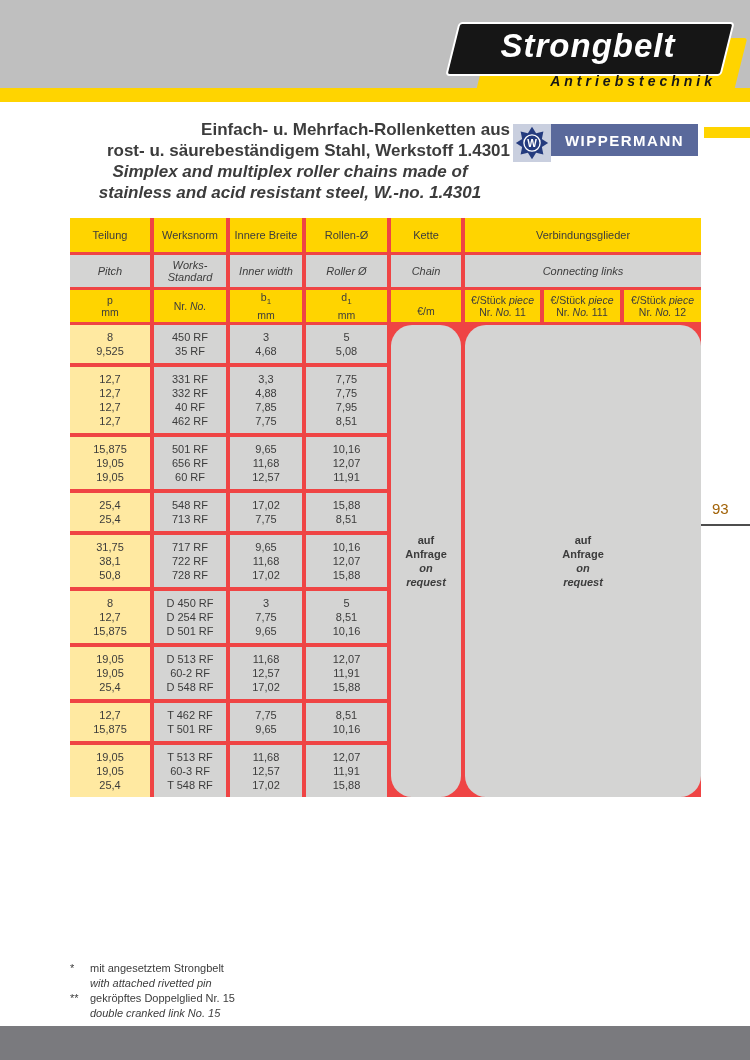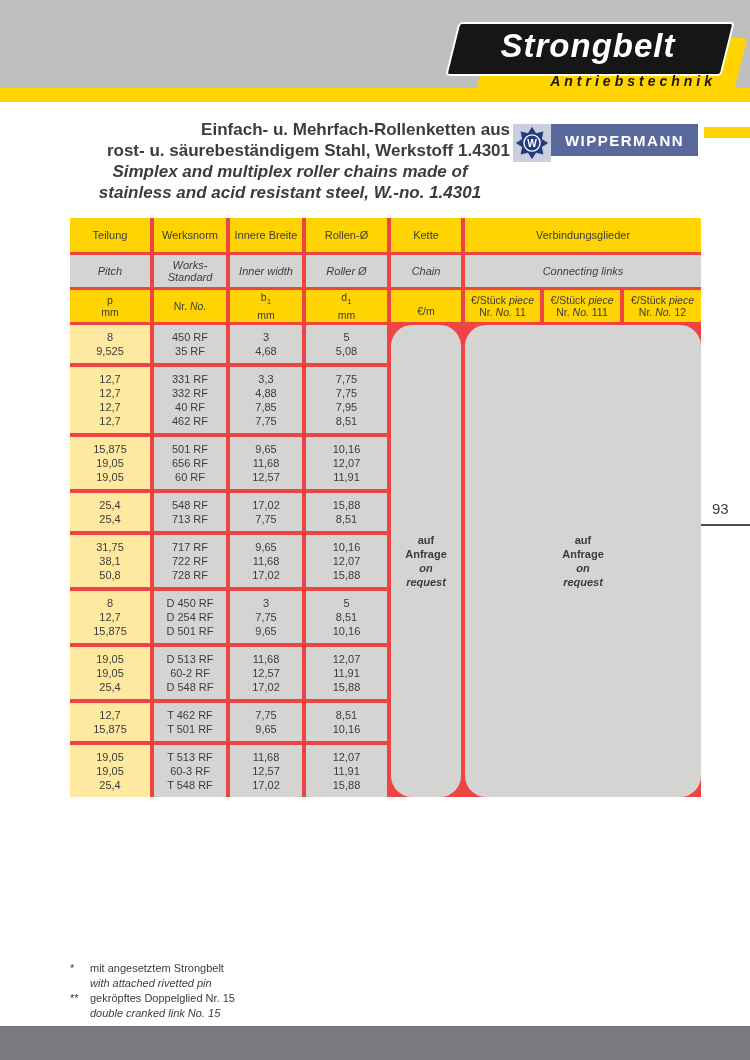--- a/index.html
+++ b/index.html
@@ -32,21 +32,21 @@
 
   
   .wm{position:absolute;left:513px;top:124px;height:38px;display:flex;}
   .wm-emblem{width:38px;height:38px;background:#c9cfdf;display:flex;align-items:center;justify-content:center;}
   .wm-name{width:147px;height:32px;background:#5a699b;display:flex;align-items:center;justify-content:center;
     color:#ffffff;font-weight:bold;font-size:15px;letter-spacing:1.5px;}
   .yellow-tab{position:absolute;right:0;top:127px;width:46px;height:11px;background:#ffd400;}
 
   
   .pagenum{position:absolute;top:500px;right:0;width:50px;padding-left:12px;box-sizing:border-box;
-    font-size:15px;color:#404040;border-bottom:2px solid #4d4d4d;padding-bottom:7px;}
+    font-size:15px;color:#a16207;border-bottom:2px solid #4d4d4d;padding-bottom:7px;}
 
   
   .tbl{position:absolute;left:70px;top:218px;
     display:grid;
     grid-template-columns:80px 72px 72px 81px 70px 75px 76px 77px;
     grid-template-rows:34px 32px 32px auto;
     column-gap:4px;row-gap:3px;background:#ef4444;}
   .hc{display:flex;flex-direction:column;align-items:center;justify-content:center;
     text-align:center;font-size:11px;line-height:12.5px;}
   .h-yellow{background:#ffd400;color:#3c3c3c;}

